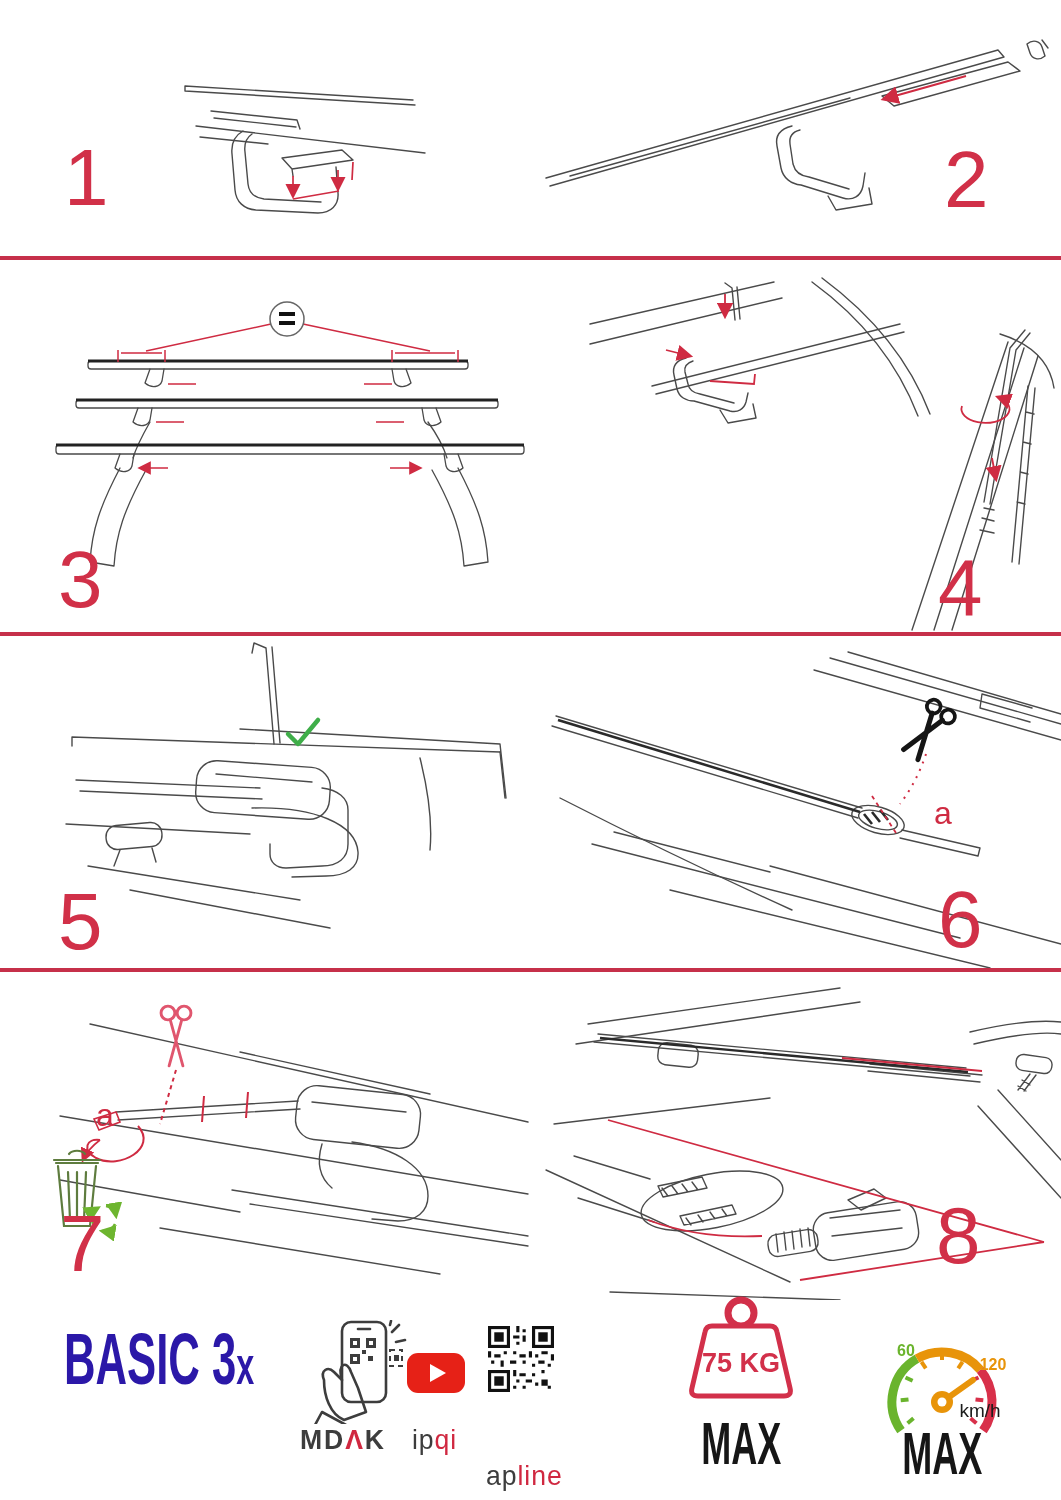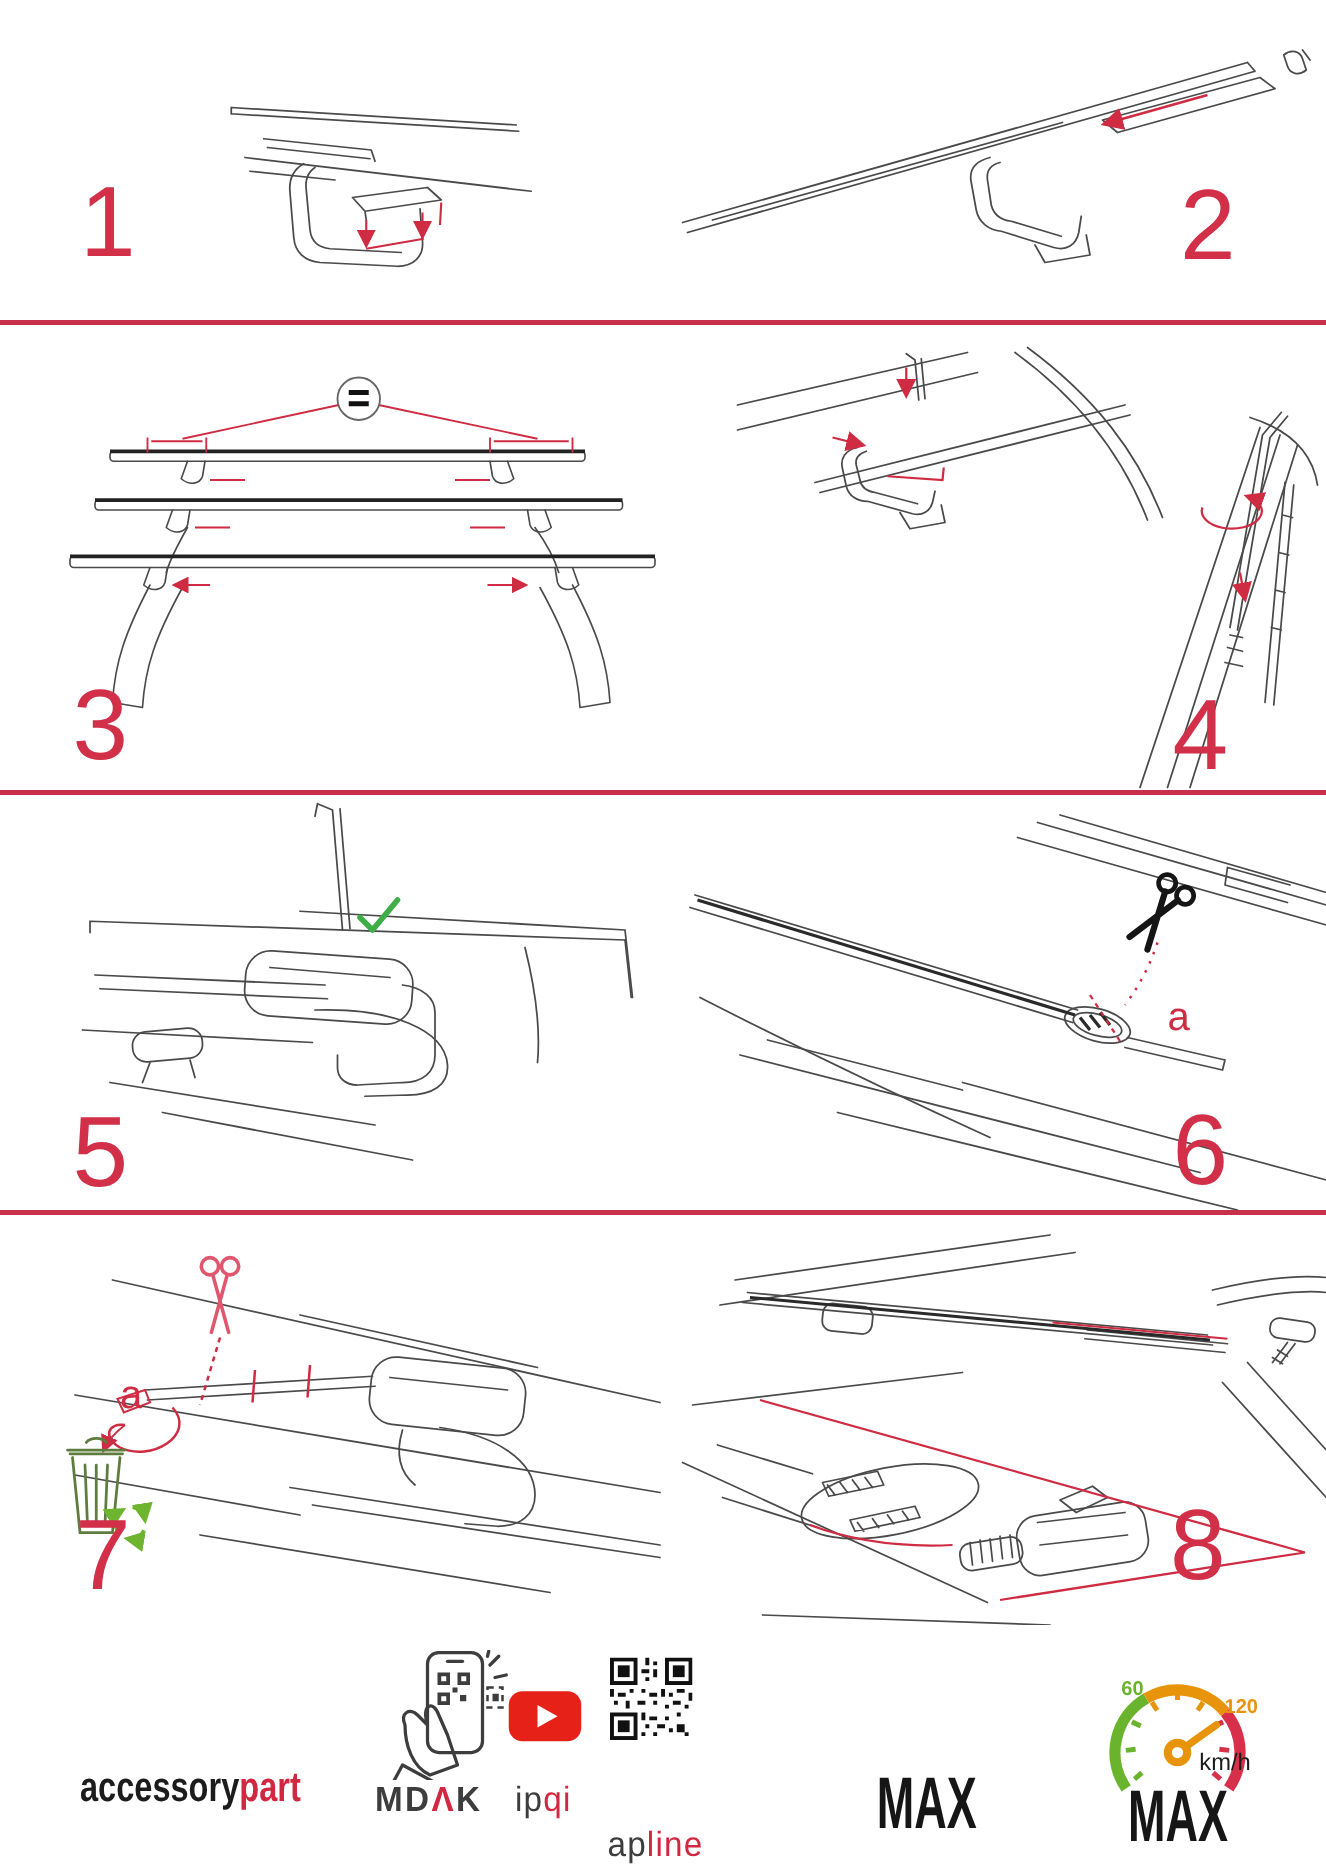--- a/index.html
+++ b/index.html
@@ -265,22 +265,22 @@
       </g>
       <g stroke="#cf2b42" fill="none" stroke-width="1.8">
         <path d="M78,146 L514,268 M270,306 L514,268"></path>
         <path d="M118,246 C150,258 190,264 232,262"></path>
         <path d="M312,84 L452,97"></path>
       </g>
     </svg>
   </section>
   <div class="step-num" style="left:936px;top:1196px">8</div>
 
-  <div class="footer-item" style="left:64px;top:1412px">
-    <span class="brand-sub"><span>accessory</span><span class="red">part</span></span>
+  <div class="footer-item" style="left:64px;top:1336px;height:66px">
+    <span class="brand-title"><span>BASIC 3</span><span class="suffix">x</span></span>
   </div>
 
   <div class="footer-item" style="left:312px;top:1320px">
     <svg width="96" height="104" viewBox="0 0 96 104">
       <g stroke="#3d3d3d" fill="none" stroke-width="2.6" stroke-linecap="round" stroke-linejoin="round">
         <rect x="30" y="2" width="44" height="80" rx="9"></rect>
         <path d="M46,9 L58,9"></path>
         <path d="M12,60 C8,50 16,46 22,52 L30,60 C25,43 35,40 39,52 L46,68 L54,92 L32,100 C18,94 12,76 12,60 z"></path>
         <path d="M10,92 l24,13 -7,13 -24,-13 z"></path>
         <path d="M80,12 l7,-7 M84,22 l9,-2 M78,5 l1,-4"></path>
@@ -326,20 +326,27 @@
           <rect x="3" y="45" width="15" height="15" fill="#fff"></rect>
           <rect x="6" y="48" width="9" height="9"></rect>
         <path d="M27,0h3v6h-3z M33,3h3v3h-3z M24,9h6v3h-6z M33,9h3v6h-3z M27,15h3v3h-3z M0,24h3v6h-3z M6,27h6v3h-6z M15,24h3v3h-3z M24,24h3v3h-3z M30,27h6v3h-6z M39,24h3v6h-3z M45,27h3v3h-3z M51,24h6v3h-6z M60,27h3v6h-3z M3,33h3v3h-3z M12,33h3v6h-3z M21,33h6v3h-6z M33,33h3v3h-3z M42,36h3v3h-3z M48,33h6v3h-6z M57,36h3v3h-3z M24,42h3v6h-3z M30,45h6v3h-6z M42,45h3v3h-3z M51,42h3v3h-3z M27,51h3v3h-3z M36,51h6v3h-6z M45,54h3v3h-3z M51,51h6v6h-6z M24,57h3v3h-3z M33,57h3v3h-3z M57,57h3v3h-3z"></path>
       </g>
     </svg>
   </div>
   <div class="footer-item" style="left:486px;top:1460px;width:90px">
     <span class="logo-word light"><span>ap</span><span class="red">line</span></span>
   </div>
 
+  <div class="footer-item" style="left:676px;top:1296px">
+    <svg width="130" height="116" viewBox="0 0 130 116">
+      <circle cx="65" cy="17" r="13" fill="none" stroke="#d2304a" stroke-width="7"></circle>
+      <path d="M36,30 L94,30 Q100,30 101,36 L114,92 Q116,100 108,100 L22,100 Q14,100 16,92 L29,36 Q30,30 36,30 Z" fill="#fff" stroke="#d2304a" stroke-width="5" stroke-linejoin="round"></path>
+      <text x="65" y="76" text-anchor="middle" font-size="27" font-weight="bold" fill="#d2304a">75 KG</text>
+    </svg>
+  </div>
   <div class="footer-item center" style="left:676px;top:1410px;width:130px">
     <span class="max-label">MAX</span>
   </div>
 
   <div class="footer-item" style="left:872px;top:1336px">
     <svg width="140" height="104" viewBox="0 0 140 104">
       <path d="M29,94.7 A50,50 0 0 1 45,22.7" fill="none" stroke="#6ab42d" stroke-width="9"></path>
       <path d="M45,22.7 A50,50 0 0 1 108.3,33.9" fill="none" stroke="#e8940a" stroke-width="9"></path>
       <path d="M108.3,33.9 A50,50 0 0 1 111,94.7" fill="none" stroke="#d8304a" stroke-width="9"></path>
       <g stroke-width="4">

